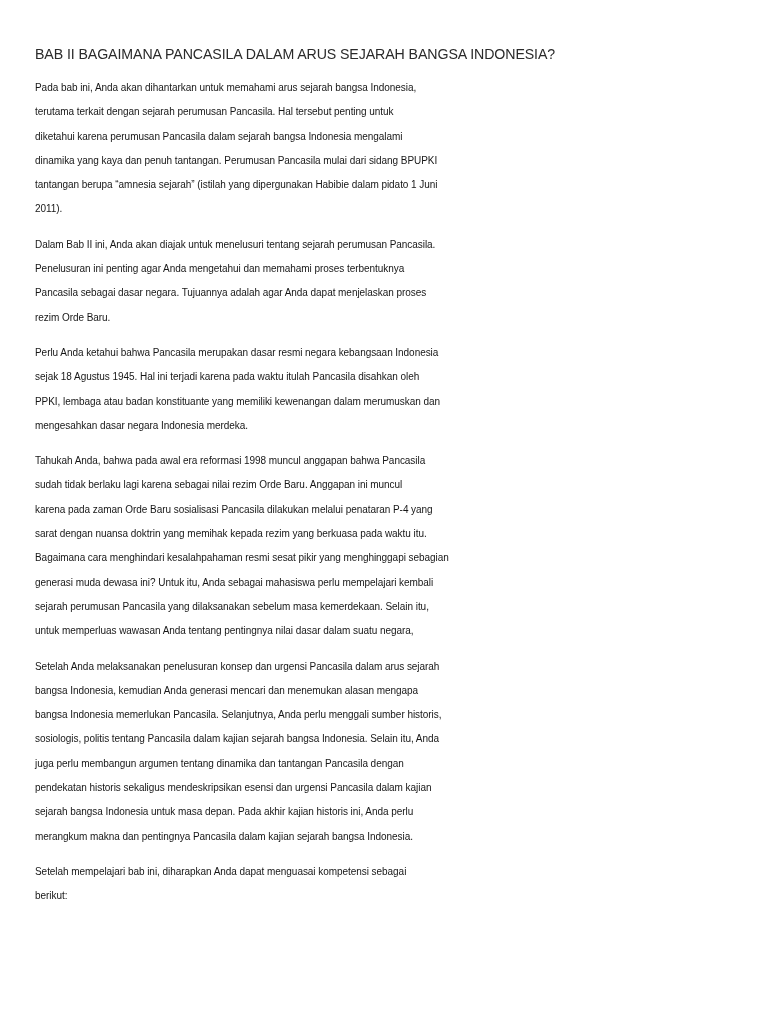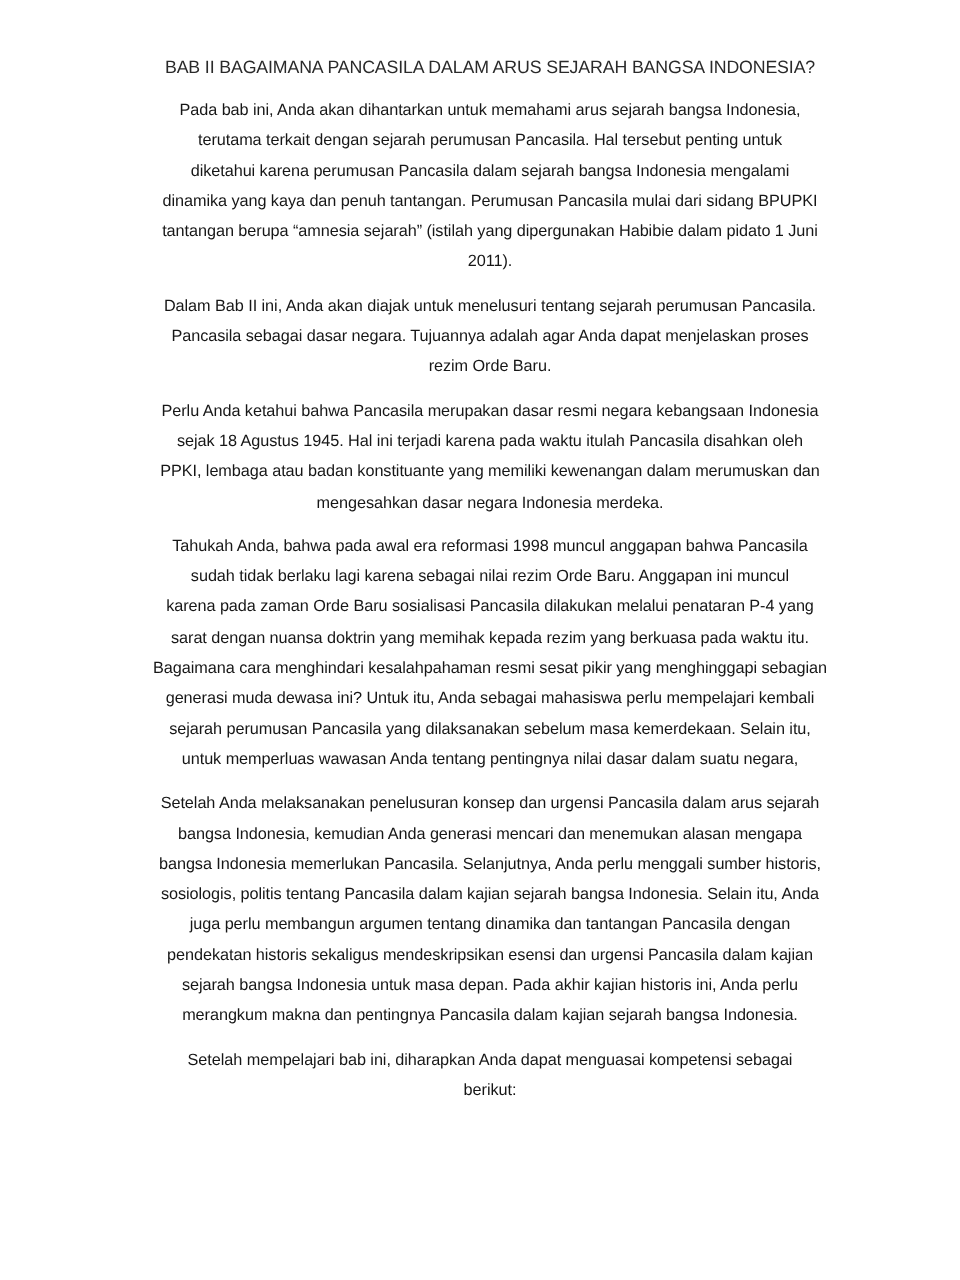--- a/index.html
+++ b/index.html
@@ -10,39 +10,38 @@
     body {
       width: 768px;
       height: 1024px;
       position: relative;
       overflow: hidden;
       font-family: "Liberation Sans", "DejaVu Sans", sans-serif;
       color: #1a1a1a;
     }
     .page {
       position: absolute;
-      left: 47px;
+      left: 35px;
       top: 44px;
       width: 690px;
-      text-align: center;
     }
     .doc-title {
       font-size: 14.2px;
       line-height: 20px;
       color: #2a2a2a;
       margin: 0 0 12px 0;
       letter-spacing: -0.1px;
       white-space: nowrap;
     }
     .para {
       margin: 0 0 11px 0;
     }
     .line {
       display: block;
-      font-size: 13px;
+      font-size: 10px;
       line-height: 24.3px;
       white-space: nowrap;
       letter-spacing: -0.05px;
       color: #161616;
     }
   </style>
 </head>
 <body>
 
 <div class="page">
@@ -52,20 +51,21 @@
     <span class="line">Pada bab ini, Anda akan dihantarkan untuk memahami arus sejarah bangsa Indonesia,</span>
     <span class="line">terutama terkait dengan sejarah perumusan Pancasila. Hal tersebut penting untuk</span>
     <span class="line">diketahui karena perumusan Pancasila dalam sejarah bangsa Indonesia mengalami</span>
     <span class="line">dinamika yang kaya dan penuh tantangan. Perumusan Pancasila mulai dari sidang BPUPKI</span>
     <span class="line">tantangan berupa “amnesia sejarah” (istilah yang dipergunakan Habibie dalam pidato 1 Juni</span>
     <span class="line">2011).</span>
   </div>
 
   <div class="para">
     <span class="line">Dalam Bab II ini, Anda akan diajak untuk menelusuri tentang sejarah perumusan Pancasila.</span>
+    <span class="line">Penelusuran ini penting agar Anda mengetahui dan memahami proses terbentuknya</span>
     <span class="line">Pancasila sebagai dasar negara. Tujuannya adalah agar Anda dapat menjelaskan proses</span>
     <span class="line">rezim Orde Baru.</span>
   </div>
 
   <div class="para">
     <span class="line">Perlu Anda ketahui bahwa Pancasila merupakan dasar resmi negara kebangsaan Indonesia</span>
     <span class="line">sejak 18 Agustus 1945. Hal ini terjadi karena pada waktu itulah Pancasila disahkan oleh</span>
     <span class="line">PPKI, lembaga atau badan konstituante yang memiliki kewenangan dalam merumuskan dan</span>
     <span class="line">mengesahkan dasar negara Indonesia merdeka.</span>
   </div>

